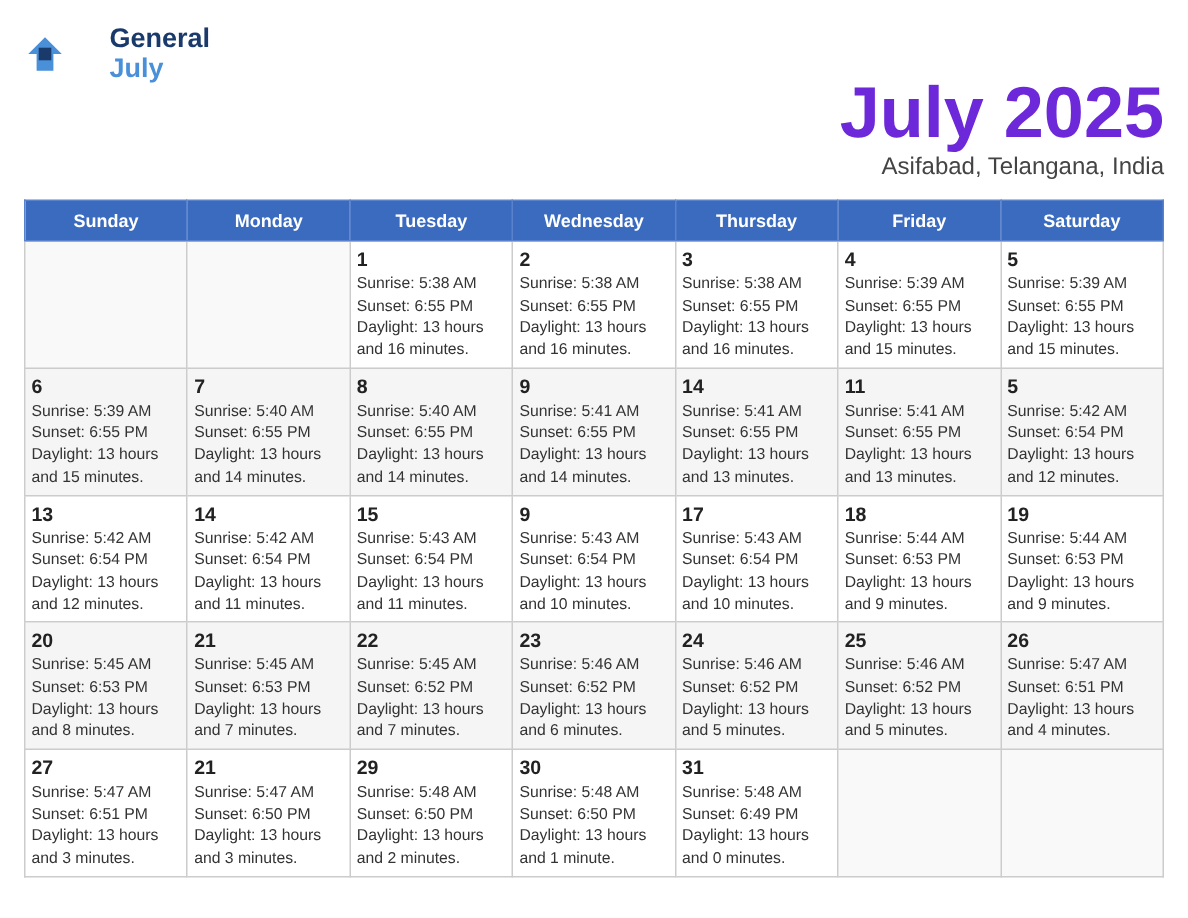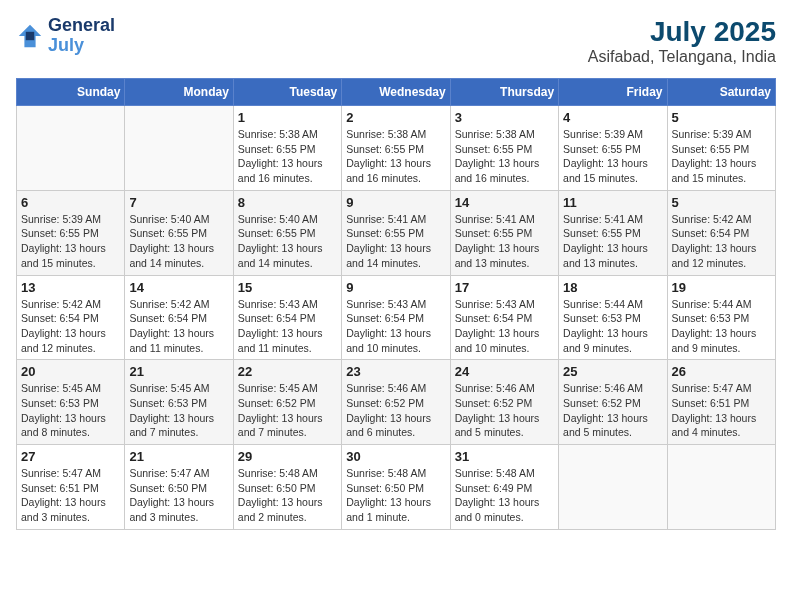--- a/index.html
+++ b/index.html
@@ -19,50 +19,52 @@
     .logo {
       display: flex;
       align-items: center;
       gap: 4px;
     }
     .logo-text {
       font-size: 18px;
       font-weight: bold;
       color: #1a3a6b;
       line-height: 1.1;
+      margin-left: 25px;
     }
     .logo-text span {
       color: #4a90d9;
     }
     .logo-icon {
       width: 28px;
       height: 28px;
     }
     .title-block {
       text-align: right;
     }
     .month-title {
-      font-size: 28px;
+      font-size: 48px;
       font-weight: bold;
-      color: #0c4a6e;
+      color: #6d28d9;
+      margin-top: 32px;
     }
     .subtitle {
       font-size: 16px;
       color: #444;
     }
     .calendar {
       width: 100%;
       border-collapse: collapse;
       font-size: 11px;
     }
     .calendar th {
       background-color: #3a6bbf;
       color: #fff;
       padding: 6px 4px;
-      text-align: right;
+      text-align: center;
       font-size: 12px;
       border: 1px solid #5a82cc;
     }
     .calendar td {
       border: 1px solid #ccc;
       vertical-align: top;
       padding: 4px;
       width: 108px;
       min-height: 80px;
       background: #fff;

